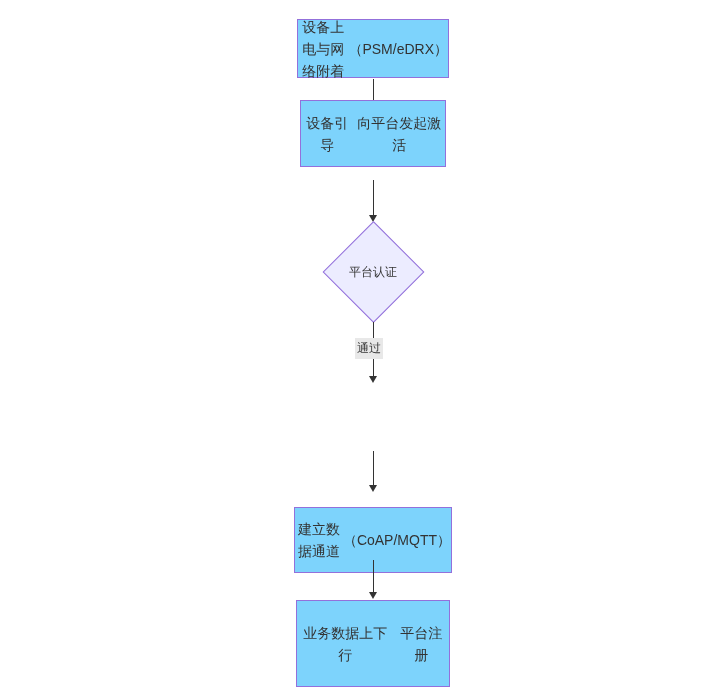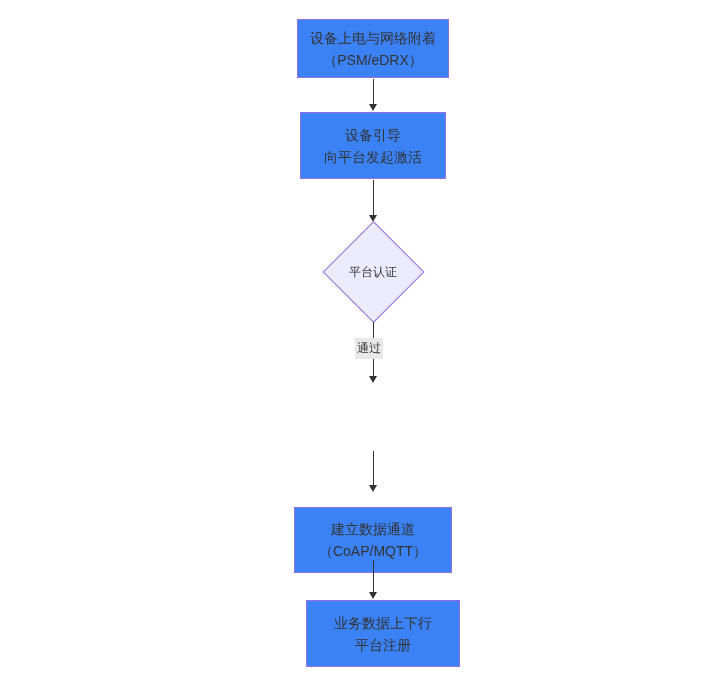--- a/index.html
+++ b/index.html
@@ -12,27 +12,28 @@
     width: 726px;
     height: 700px;
     background: #ffffff;
     font-family: "Liberation Sans", "DejaVu Sans", sans-serif;
     overflow: hidden;
   }
   .node {
     position: absolute;
     left: 373px;
     transform: translateX(-50%);
-    background: #3b82f6;
+    background: #7dd3fc;
     border: 1px solid #9370DB;
     color: #333333;
     font-size: 14px;
     line-height: 22px;
     display: flex;
-    flex-direction: column;
+    flex-direction: row;
+    align-items: center;
     justify-content: center;
     text-align: center;
     box-sizing: border-box;
   }
   .arrow {
     position: absolute;
     left: 373px;
     margin-left: -0.5px;
     width: 1px;
     background: #333333;
@@ -93,21 +94,21 @@
 
 <div class="canvas">
 
   <div class="node" style="top:19px; width:152px; height:59px;">
     <span>设备上电与网络附着</span>
     <span>（PSM/eDRX）</span>
   </div>
 
   <div class="arrow" style="top:79px; height:25px;"></div>
 
-  <div class="node" style="top:112px; width:146px; height:67px;">
+  <div class="node" style="top:100px; width:146px; height:67px;">
     <span>设备引导</span>
     <span>向平台发起激活</span>
   </div>
 
   <div class="arrow" style="top:180px; height:35px;"></div>
 
   <div class="diamond-wrap">
     <div class="diamond-shape"></div>
     <span class="diamond-label">平台认证</span>
   </div>
@@ -118,18 +119,18 @@
 
   <div class="arrow" style="top:451px; height:34px;"></div>
 
   <div class="node" style="top:493px; width:158px; height:66px;margin-top:14px;">
     <span>建立数据通道</span>
     <span>（CoAP/MQTT）</span>
   </div>
 
   <div class="arrow" style="top:560px; height:32px;"></div>
 
-  <div class="node" style="top:600px; width:154px; height:67px;margin-left:10px;">
+  <div class="node" style="top:600px; width:154px; height:87px;">
     <span>业务数据上下行</span>
     <span>平台注册</span>
   </div>
 
 </div>
 
 </body></html>

